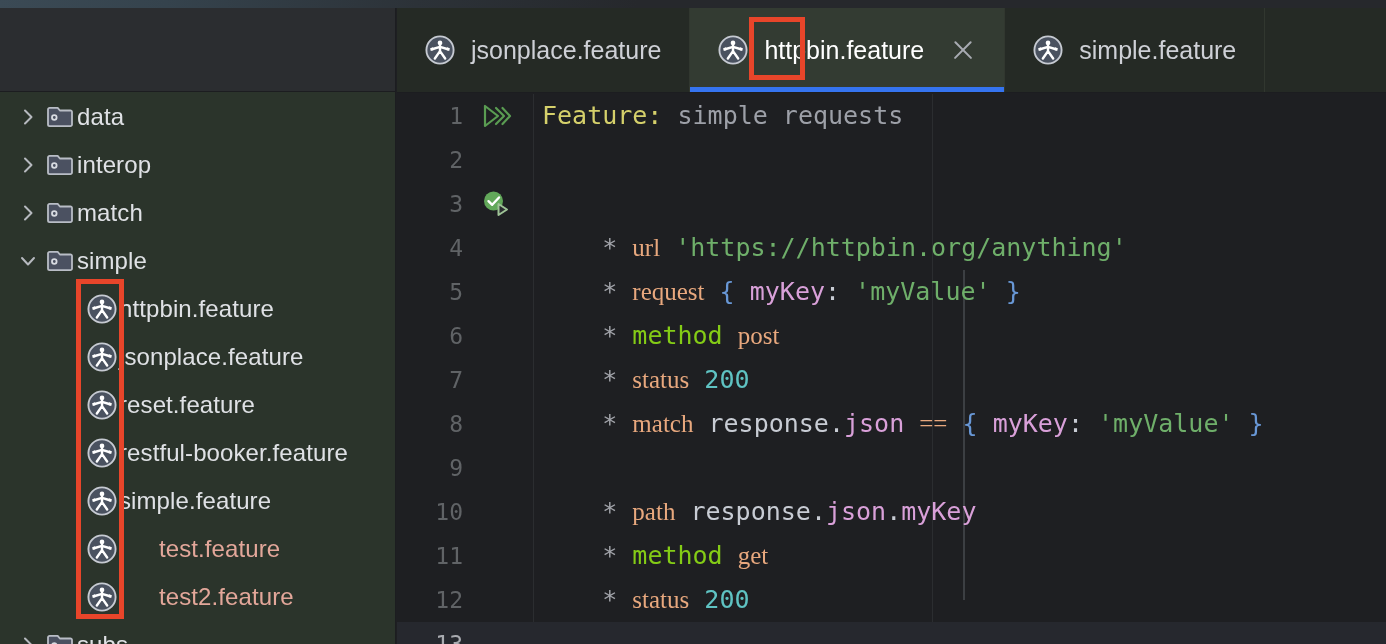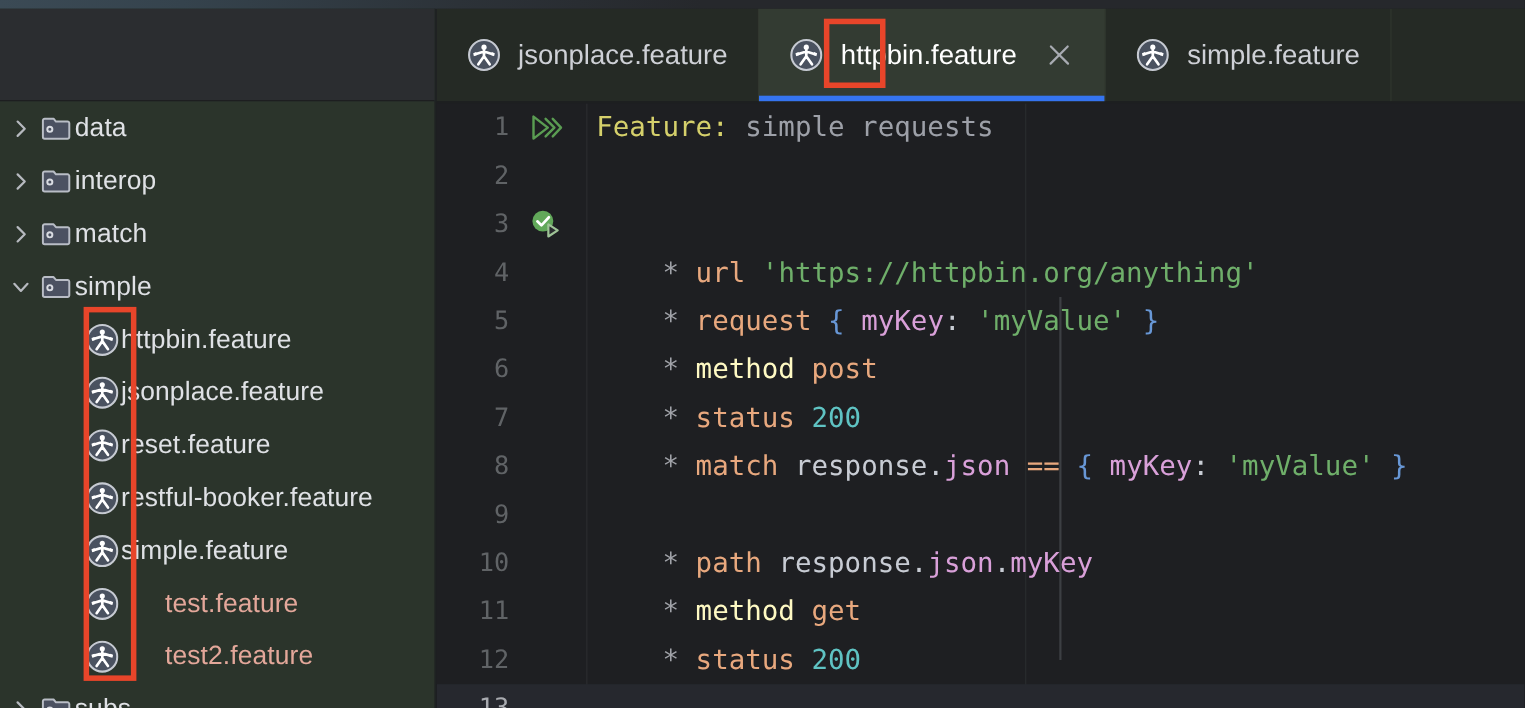--- a/index.html
+++ b/index.html
@@ -14,21 +14,21 @@
 
   
   .chrome-strip{position:absolute;left:0;top:0;width:1386px;height:8px;
     background:linear-gradient(90deg,#3b4a55 0%,#35434d 12%,#2c3238 30%,#26282c 46%,#26282c 100%);}
 
   
   .sidebar{position:absolute;left:0;top:8px;width:396px;height:636px;background:#2b342b;
     border-right:1px solid #1c1d20;box-sizing:border-box;overflow:hidden;}
   .sidebar-header{position:absolute;left:0;top:0;width:396px;height:84px;background:#2b2d30;
     border-bottom:1px solid #1c1d20;box-sizing:border-box;}
-  .tree{position:absolute;left:0;top:85px;width:396px;height:551px;}
+  .tree{position:absolute;left:0;top:85px;width:396px;height:551px;padding-left:9px;}
 
   .tree-row{display:flex;align-items:center;height:48px;padding-left:4px;box-sizing:border-box;}
   .chev{width:30px;height:48px;display:flex;align-items:center;justify-content:center;flex:0 0 30px;}
   .chev svg{display:block;}
   .ic{width:34px;height:48px;display:flex;align-items:center;justify-content:center;flex:0 0 34px;}
   .node-label{font-size:24px;color:#dfe1e5;letter-spacing:.1px;white-space:nowrap;}
   .node-label.modified{color:#e3a79a;margin-left:40px;}
   .tree-row.depth1{padding-left:4px;}
   .tree-row.depth2{padding-left:76px;}
   .tree-row.depth2 .ic{flex:0 0 34px;}
@@ -66,27 +66,27 @@
 
   
   .ed-sep1{position:absolute;left:136px;top:0;bottom:0;width:1px;background:#2b2d30;}
   .ed-sep2{position:absolute;left:535px;top:0;bottom:0;width:1px;background:#2b2d30;}
   .indent-guide{position:absolute;left:566px;top:176px;height:330px;width:2px;background:#3c3f43;}
 
   
   .t-kw{color:#d5d06b;}     
   .t-desc{color:#9da0a8;}   
   .t-star{color:#a1a3a9;}   
-  .t-op{color:#e8a87e;}     
+  .t-op{color:#e8a87e;font-family:Liberation Serif, serif;}     
   .t-str{color:#6faf6a;text-align:right;}    
   .t-brace{color:#6897d6;}  
   .t-prop{color:#d9a0d9;}   
   .t-var{color:#c8ccd4;}    
   .t-num{color:#5fc3c3;}    
-  .t-meth{color:#fef9c3;}   
+  .t-meth{color:#84cc16;}   
 
   
   .annot{position:absolute;border:5px solid #e8452a;box-sizing:border-box;pointer-events:none;}
 </style>
 </head>
 <body>
 
 <div id="app">
 
   <div class="chrome-strip"></div>

